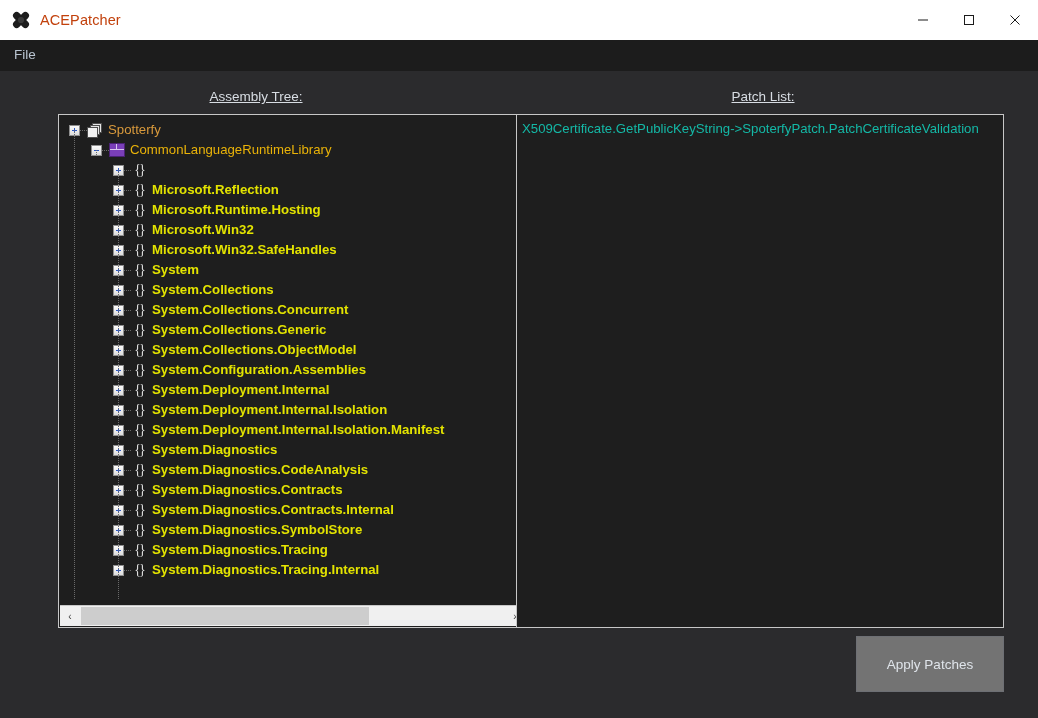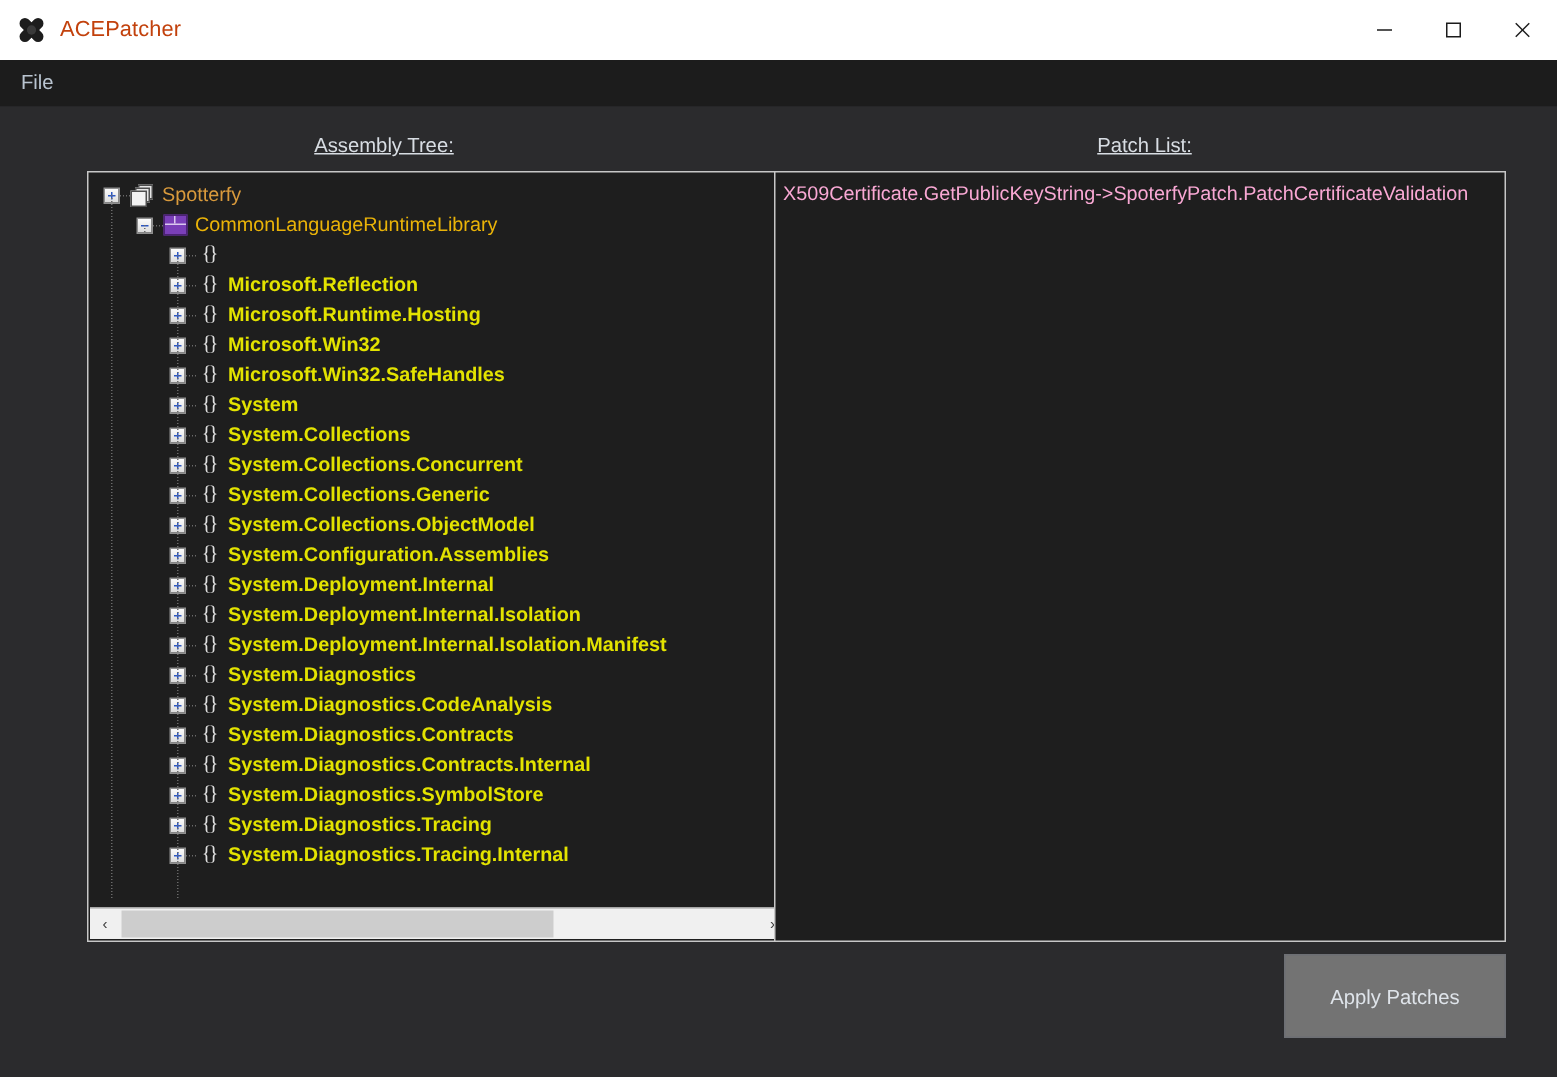--- a/index.html
+++ b/index.html
@@ -267,21 +267,21 @@
     top: 43px;
     width: 488px;
     height: 514px;
     background: #1e1e1e;
     border: 1px solid #c7c7c7;
     box-sizing: border-box;
     padding: 4px 0 0 0;
     overflow: hidden;
   }
   .patch-item {
-    color: #f9a8d4;
+    color: #14b8a6;
     font-size: 13.2px;
     line-height: 19px;
     padding-left: 5px;
     white-space: nowrap;
   }
 
   
   .apply-btn {
     position: absolute;
     left: 856px;

